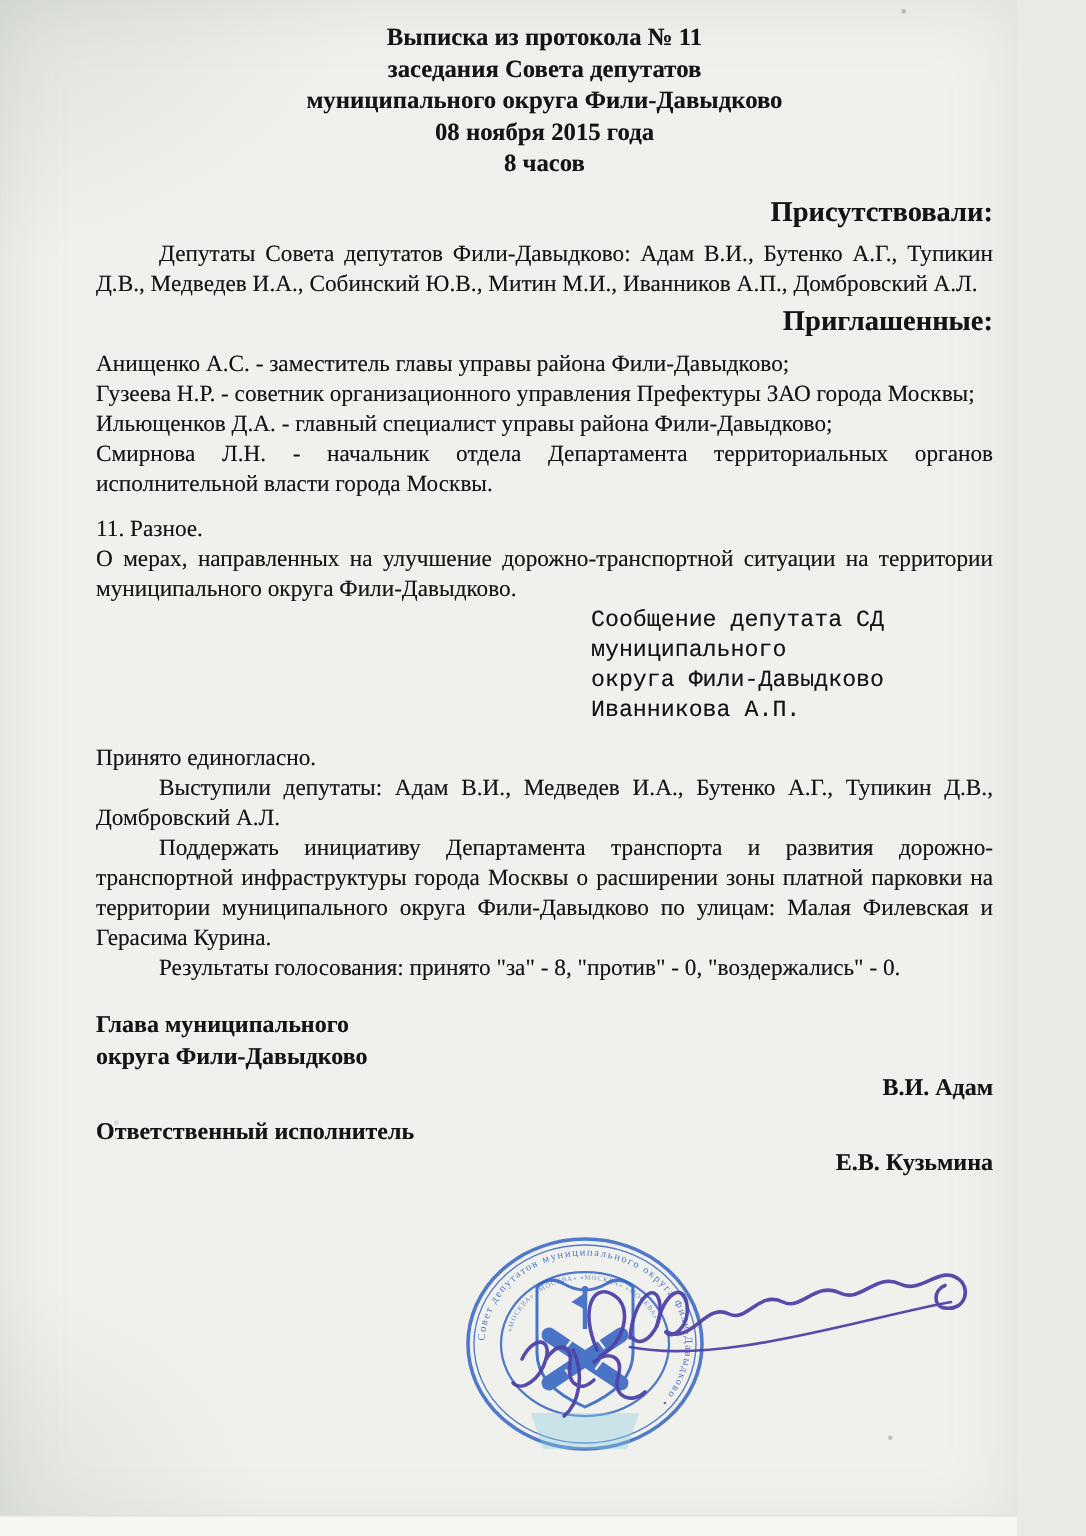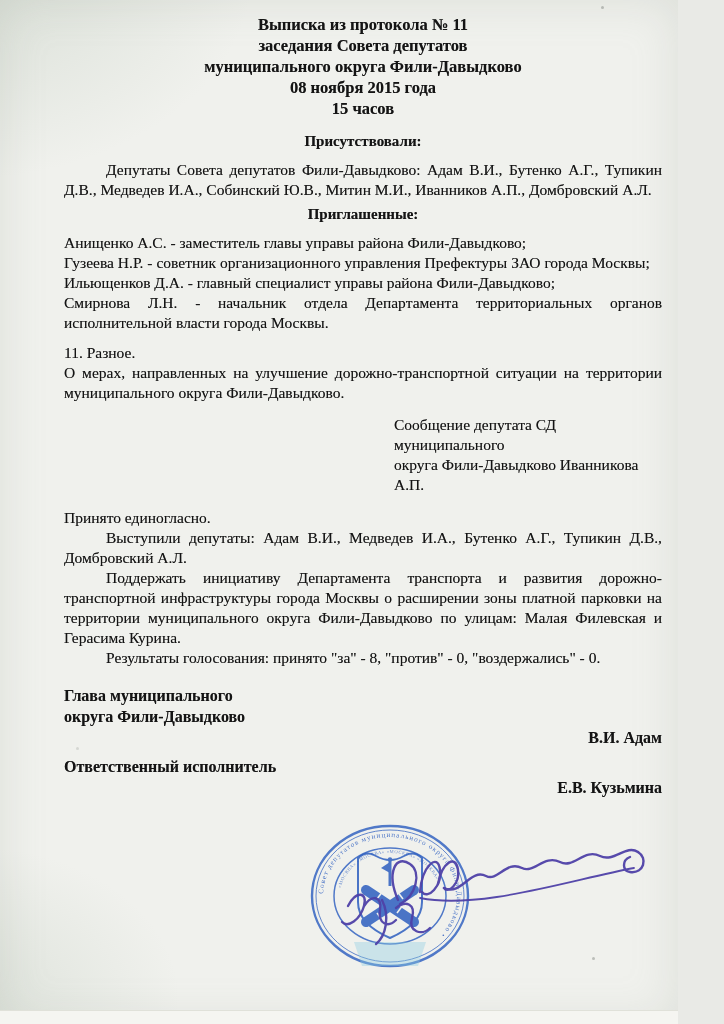--- a/index.html
+++ b/index.html
@@ -18,47 +18,47 @@
     color:#141414;
   }
   .scan-edge{position:absolute;left:0;right:0;bottom:0;height:13px;background:#f5f5f1;border-top:1px solid #e0e1d9;}
   .speck{position:absolute;width:3px;height:3px;border-radius:50%;background:rgba(90,95,90,.35);}
   .content{
     position:absolute;left:64px;top:14px;width:598px;
     font-size:15.5px;line-height:20px;
     text-shadow:0 0 .4px rgba(10,10,10,.45);
   }
   .doc-title{ text-align:center;font-weight:bold;font-size:16.5px;line-height:21px;}
-  .center-heading{ text-align:center;font-weight:bold;font-size:15px;line-height:21px;}
+  .center-heading{ text-align:right;font-weight:bold;font-size:19px;line-height:21px;}
   p{margin:0;}
   .just{text-align:justify;}
   .ind{text-indent:42px;}
   .mt4{margin-top:4px;} .mt8{margin-top:8px;} .mt10{margin-top:10px;} .mt12{margin-top:12px;}
-  .attribution{margin-left:330px;margin-top:12px;}
+  .attribution{margin-left:330px;font-family:Liberation Mono, monospace;}
   .adopted{text-align:left;margin-top:13px;}
   .footer{margin-top:17px;font-weight:bold;font-size:16px;line-height:21px;}
   .footer-row{display:flex;justify-content:space-between;flex-direction:column;}
   .footer-row.second{margin-top:8px;}
   .sig-name{align-self:flex-end;}
   .stamp-layer{position:absolute;left:270px;top:788px;width:400px;height:230px;pointer-events:none;}
   .stamp-layer svg{display:block;}
 </style>
 </head>
 <body>
 
 <div class="page">
 
   <div class="content">
 
     <div class="doc-title">
       <div>Выписка из протокола № 11</div>
       <div>заседания Совета депутатов</div>
       <div>муниципального округа Фили-Давыдково</div>
       <div>08 ноября 2015 года</div>
-      <div>15 часов</div>
+      <div>8 часов</div>
     </div>
 
     <div class="center-heading mt12">Присутствовали:</div>
 
     <p class="just ind mt8">Депутаты Совета депутатов Фили-Давыдково: Адам В.И., Бутенко А.Г., Тупикин Д.В., Медведев И.А., Собинский Ю.В., Митин М.И., Иванников А.П., Домбровский А.Л.</p>
 
     <div class="center-heading mt4">Приглашенные:</div>
 
     <div class="mt8">
       <p class="just">Анищенко А.С. - заместитель главы управы района Фили-Давыдково;</p>

